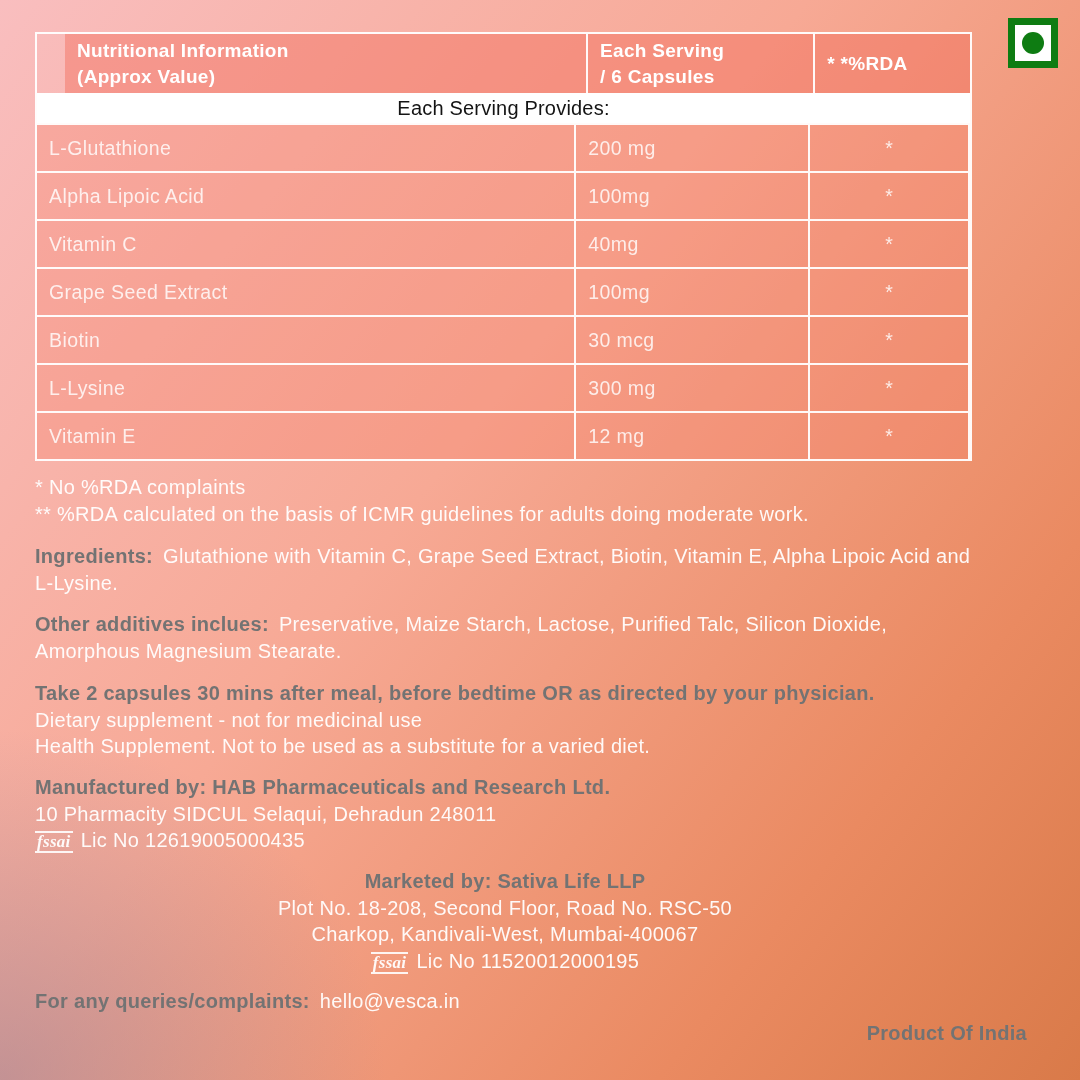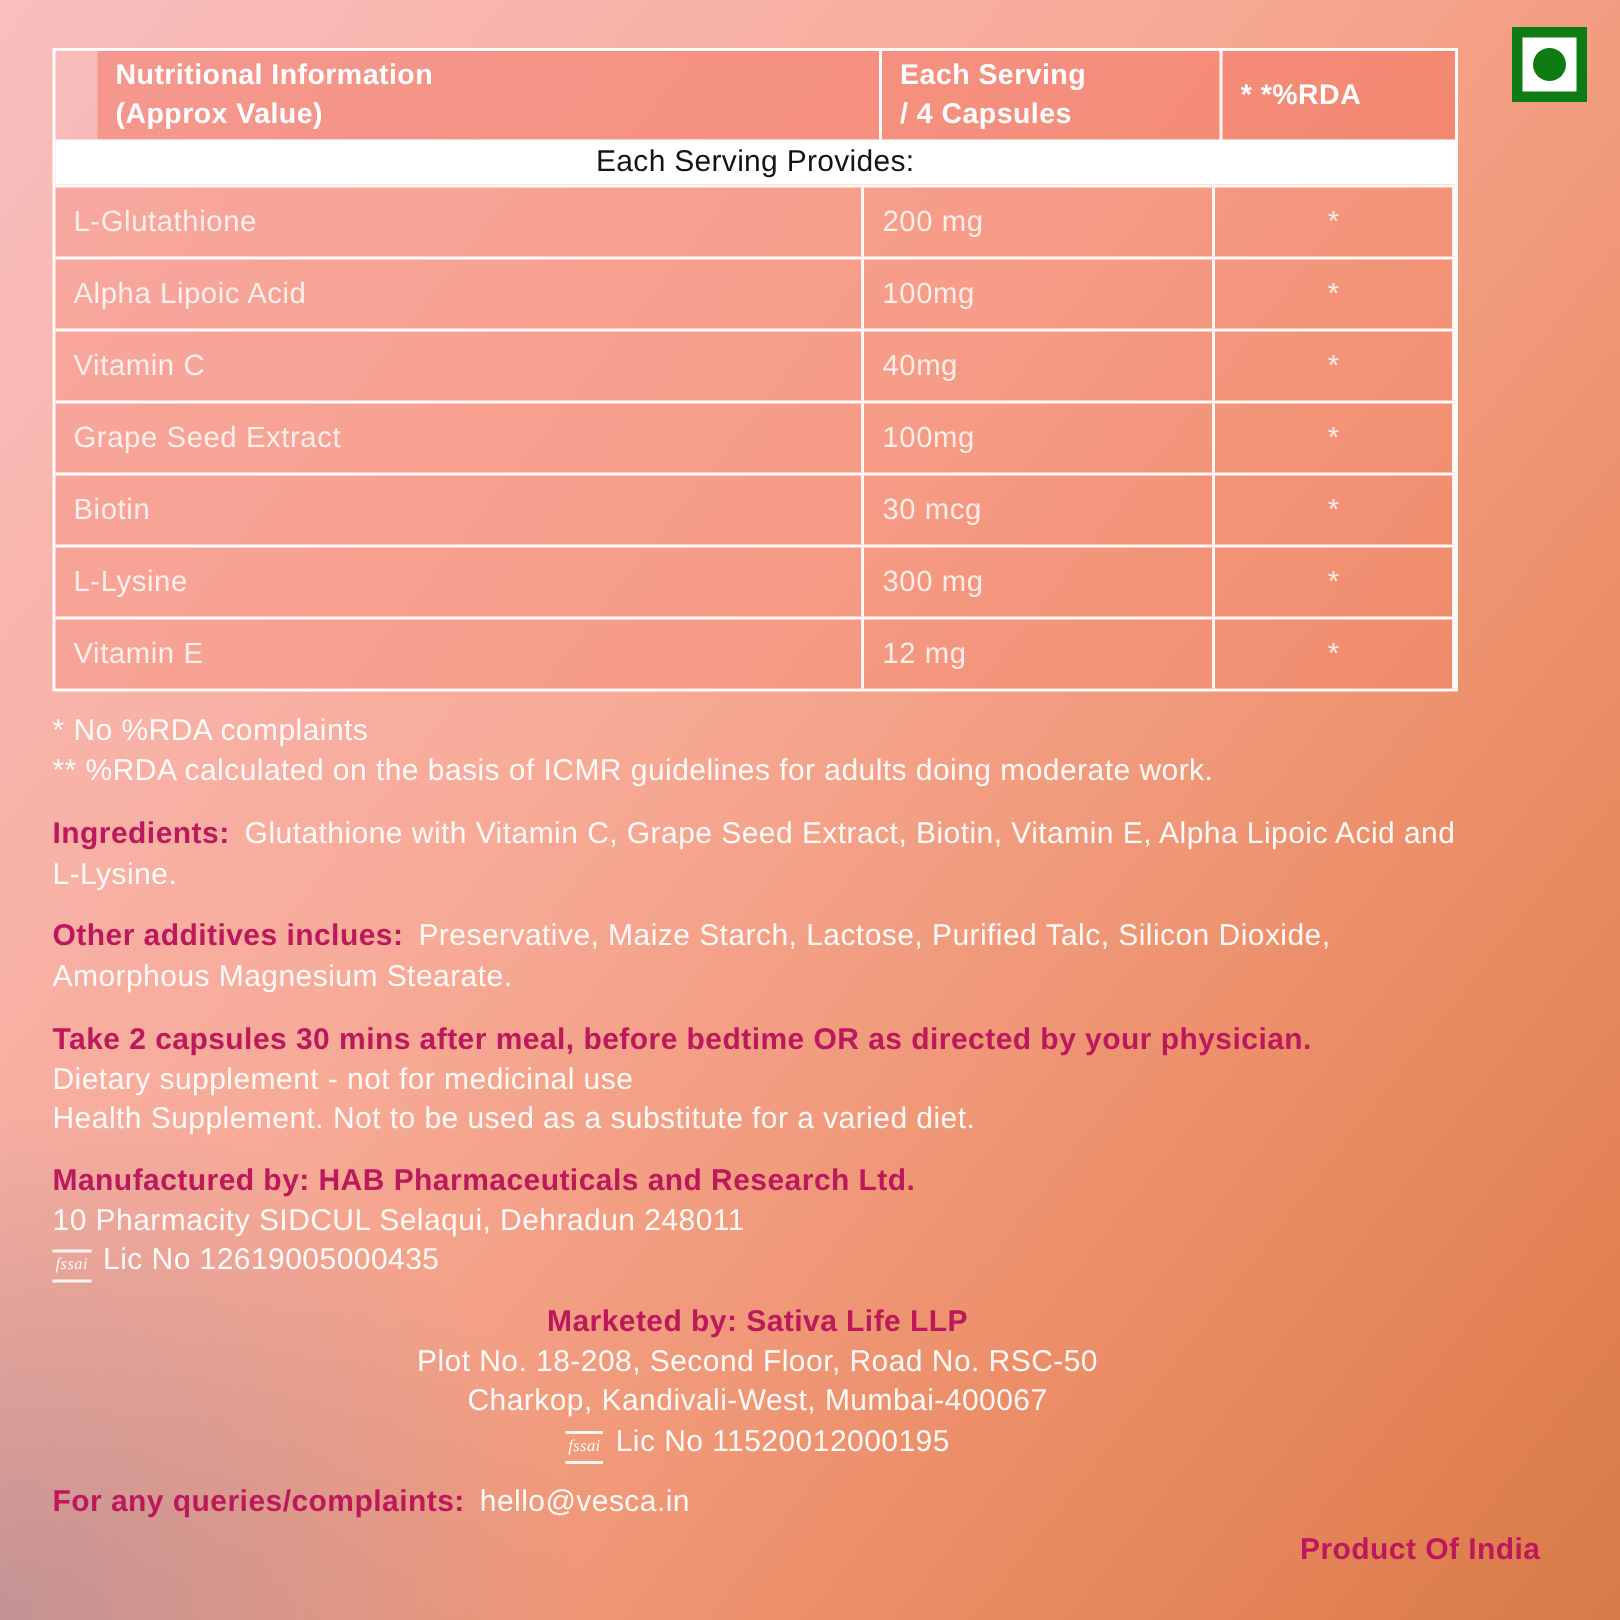--- a/index.html
+++ b/index.html
@@ -36,45 +36,45 @@
     height:46px; padding:0 12px; box-sizing:border-box;
     display:flex; align-items:center;
     color:rgba(255,255,255,0.82); font-size:19.5px; letter-spacing:0.4px;
     border-right:2px solid rgba(255,255,255,0.95); font-weight:normal;
   }
   .trow .c-rda { justify-content:center; }
 
   
   .txt { color:rgba(255,255,255,0.94); font-size:20px; line-height:26.5px; letter-spacing:0.3px;
          left:35px; width:940px; }
-  .txt b, .b { font-weight:bold; color:#be185d; }
+  .txt b, .b { font-weight:bold; color:#737373; }
   .lblgap { margin-right:10px; }
   .right-align { right:53px; left:auto; width:auto; text-align:center; }
 
   .fssai {
     display:inline-block; font-family:"Liberation Serif","DejaVu Serif",serif;
-    font-style:italic; font-weight:normal; font-size:11px; line-height:17px;
+    font-style:italic; font-weight:bold; font-size:17px; line-height:17px;
     border-top:2px solid rgba(255,255,255,0.9);
     border-bottom:2px solid rgba(255,255,255,0.9);
     padding:0 2px 1px 2px; margin-right:8px; color:rgba(255,255,255,0.94);
   }
 </style>
 </head>
 <body>
 
 <div class="abs veg">
   <div class="veg-dot"></div>
 </div>
 
 <div class="abs ntable">
   <div class="tgrid thead">
     <div class="cell">Nutritional Information
 (Approx Value)</div>
     <div class="cell">Each Serving
-/ 4 Capsules</div>
+/ 6 Capsules</div>
     <div class="cell">* *%RDA</div>
   </div>
   <div class="band">Each Serving Provides:</div>
 
   <div class="tgrid trow">
     <div class="cell">L-Glutathione</div>
     <div class="cell">200 mg</div>
     <div class="cell c-rda">*</div>
   </div>
   <div class="tgrid trow">

